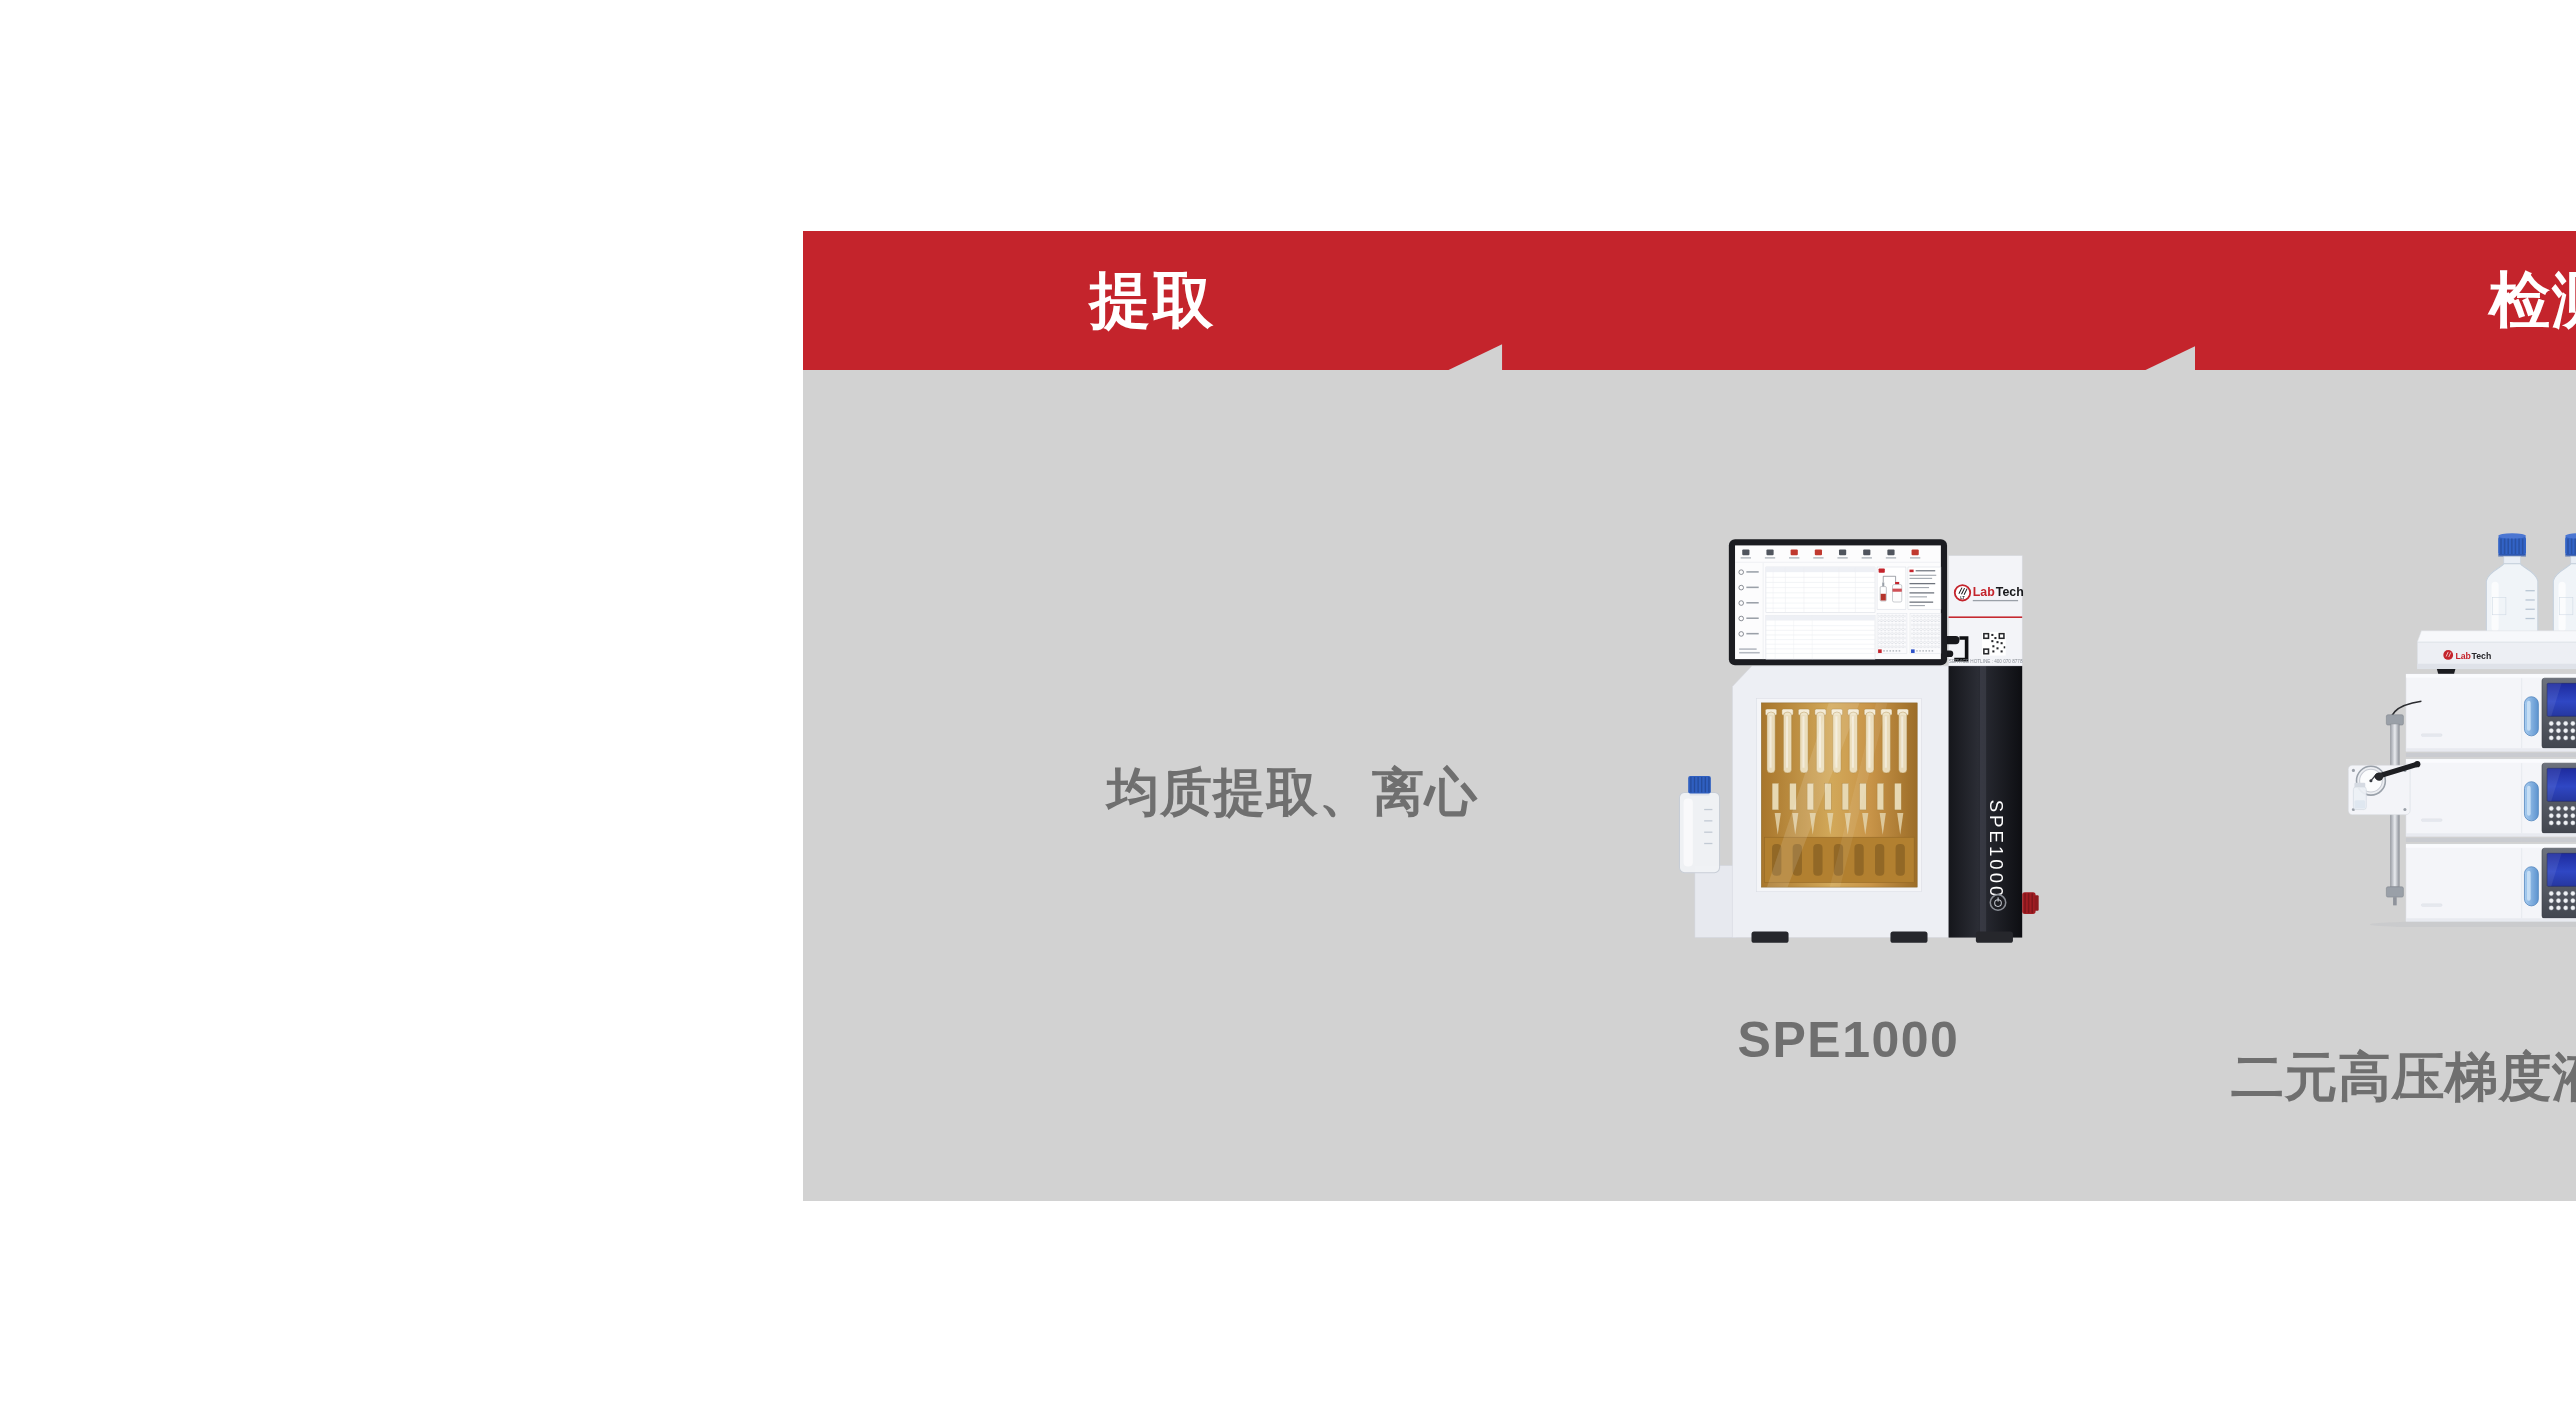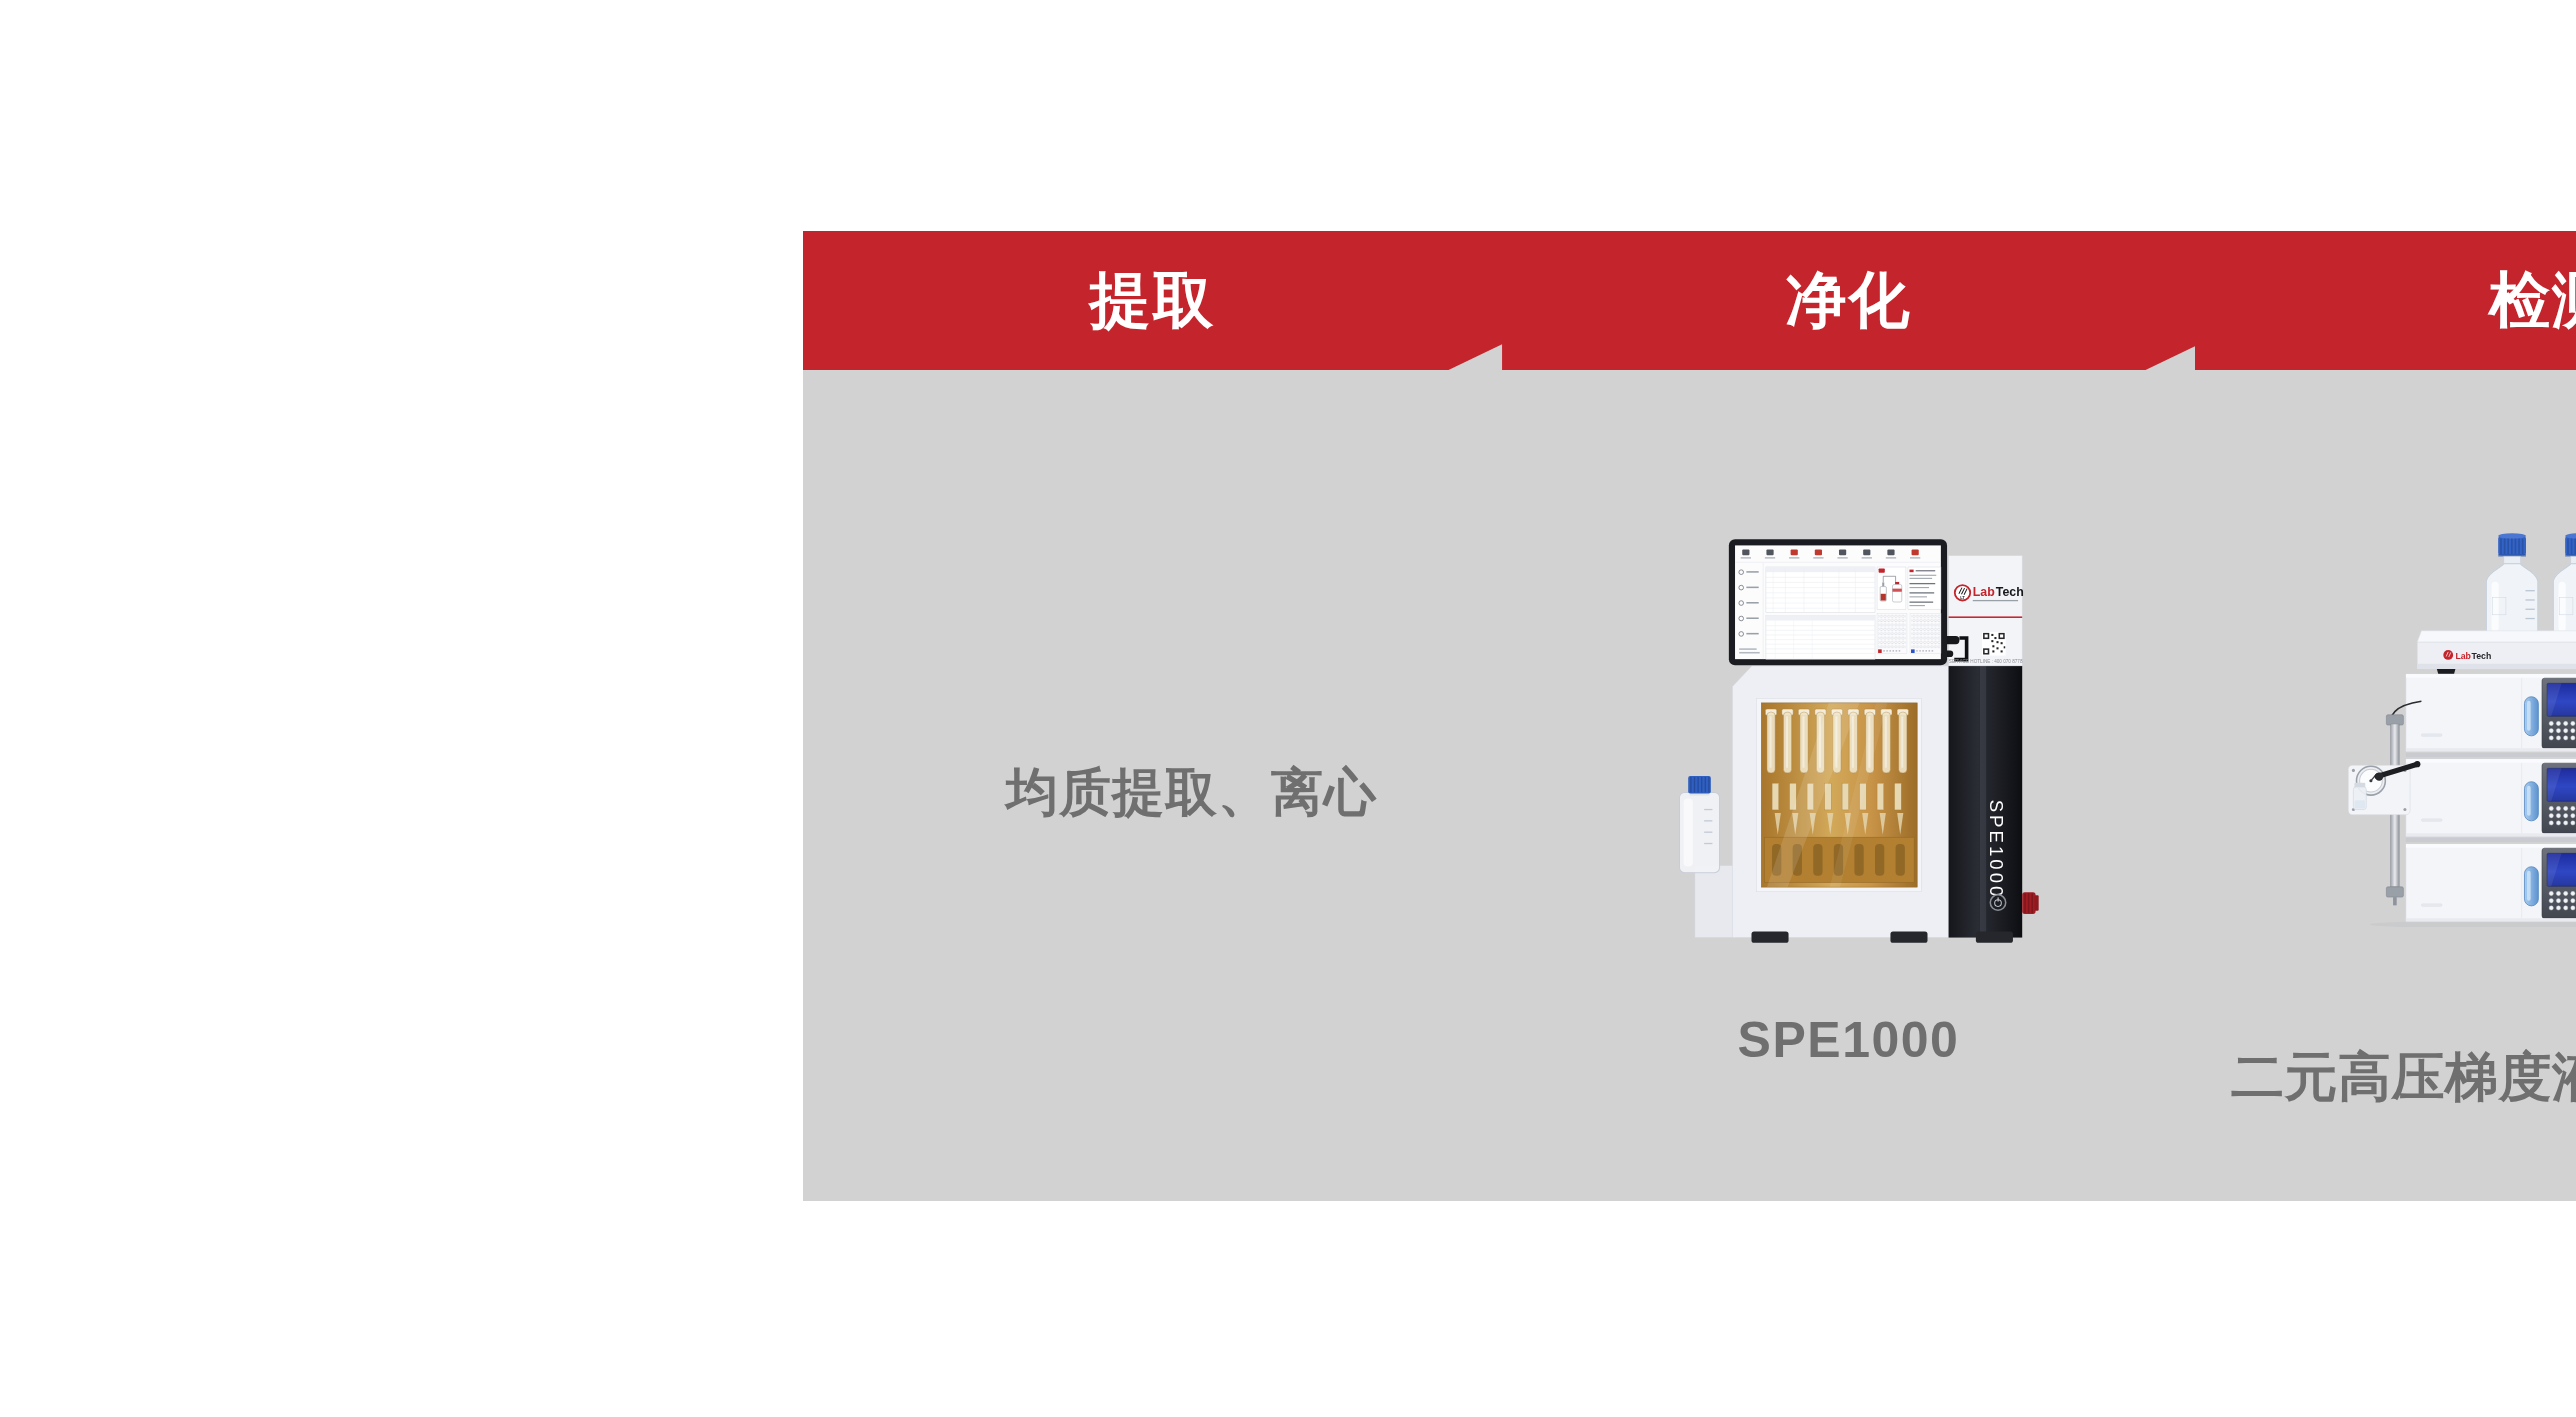--- a/index.html
+++ b/index.html
@@ -8,21 +8,21 @@
   
   .banner-svg{position:absolute;left:803px;top:231px;width:2106px;height:139px;display:block;}
   .step-label{position:absolute;top:231px;height:135px;display:flex;align-items:center;justify-content:center;
               color:#ffffff;font-size:61px;font-weight:700;letter-spacing:2.1px;padding-top:4.1px;box-sizing:border-box;}
   .sec1{left:803px;width:699px;}
   .sec2{left:1502px;width:693px;}
   .sec3{left:2195px;width:714px;}
   
   .gray-panel{position:absolute;left:803px;top:369px;width:2106px;height:832px;background:#d2d2d2;}
   
-  .note-text{position:absolute;left:842px;width:699px;top:758px;text-align:center;
+  .note-text{position:absolute;left:779px;width:699px;top:758px;text-align:right;
              color:#6f6f6f;font-size:52px;font-weight:600;letter-spacing:1px;}
   .spe-caption{position:absolute;left:1502px;width:693px;top:1011px;text-align:center;
                color:#6f6f6f;line-height:58px;}
   .spe-caption .l1{font-size:50px;font-weight:700;letter-spacing:1.5px;}
   .spe-caption .l2{font-size:53px;font-weight:600;letter-spacing:0.5px;}
   .hplc-caption{position:absolute;left:2195px;width:714px;top:1042px;text-align:center;
                 color:#6f6f6f;font-size:53px;font-weight:600;letter-spacing:0.5px;}
   
   .spe-figure{position:absolute;left:1674px;top:531px;width:366px;height:422px;}
   .hplc-figure{position:absolute;left:2344px;top:520px;width:330px;height:407px;}
@@ -37,23 +37,20 @@
 
   <svg class="banner-svg" viewBox="0 0 4088 269" preserveAspectRatio="none">
     <rect x="0" y="0" width="4088" height="269" fill="#c4242c"></rect>
     <polygon points="1253,269 1357,219 1357,269" fill="#d2d2d2"></polygon>
     <polygon points="2606,269 2702,223 2702,269" fill="#d2d2d2"></polygon>
     <polygon points="3951,269 4088,206 4088,269" fill="#d2d2d2"></polygon>
   </svg>
 
   <div class="step-label sec1">
     <span>提取</span>
-  </div>
-  <div class="step-label sec2">
-    <span>净化</span>
   </div>
   <div class="step-label sec3">
     <span>检测</span>
   </div>
 
   <div class="note-text">均质提取、离心</div>
 
   <div class="spe-figure">
   <svg viewBox="0 0 710 820" width="366" height="422">
     <defs>

